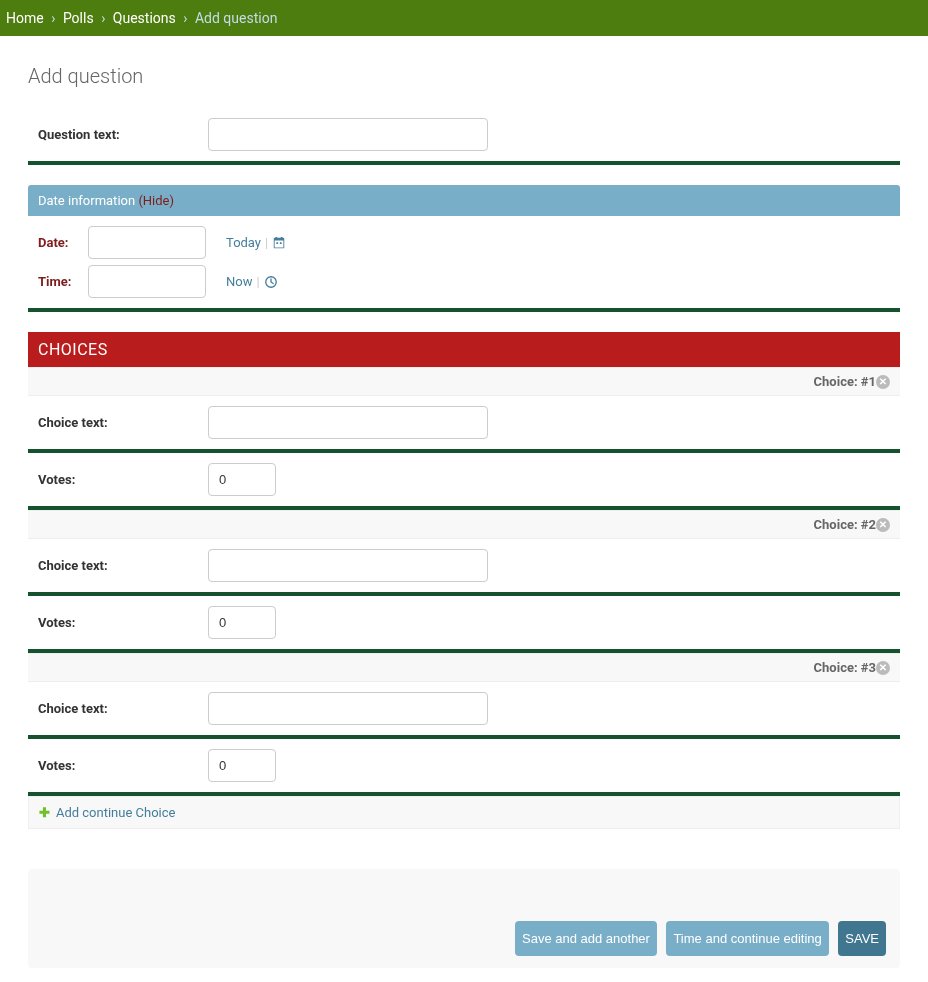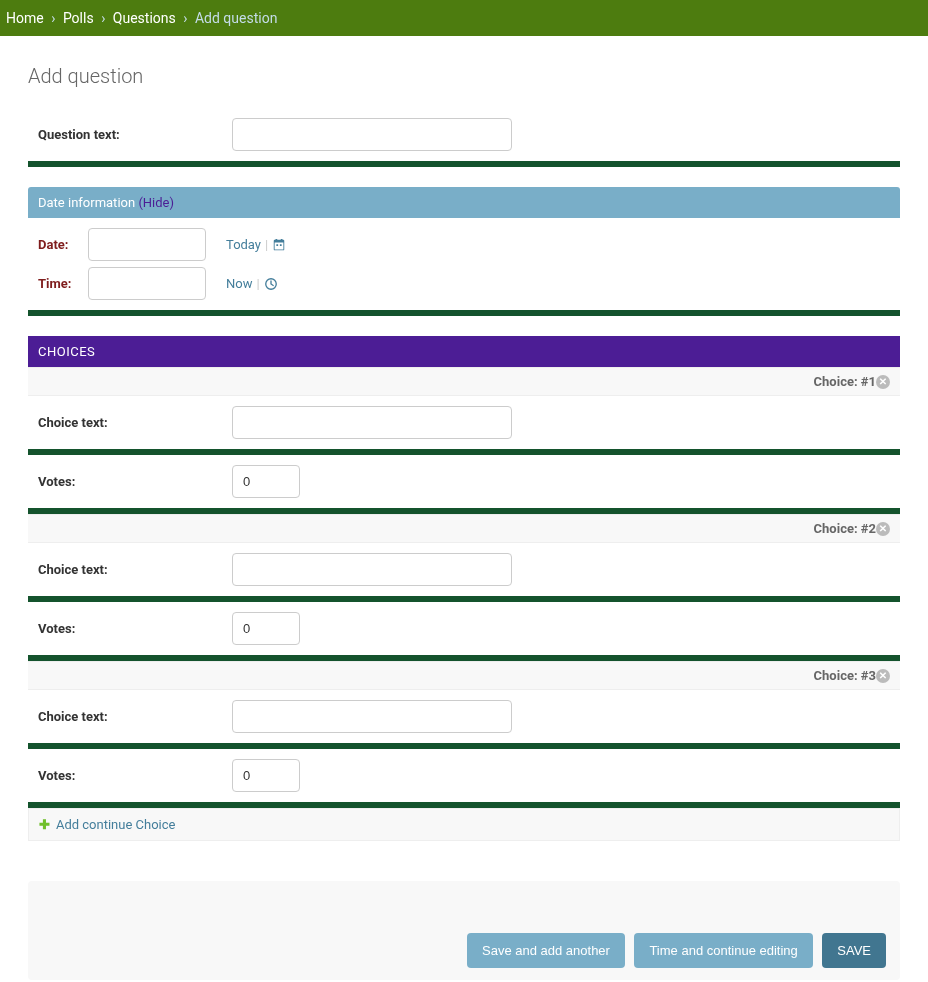--- a/index.html
+++ b/index.html
@@ -29,27 +29,26 @@
 
 .module { margin-bottom: 20px; }
 .module h2.module-head {
   background: #79aec8;
   color: #fff;
   font-size: 13px;
   font-weight: 400;
   padding: 8px 10px;
   border-radius: 3px 3px 0 0;
 }
-.module h2.module-head .hide { color: #4c1d95; text-align: right; }
+.module h2.module-head .hide { color: #7f1d1d; text-align: right; }
 .form-row {
   display: flex;
   align-items: center;
   padding: 10px;
-  border-bottom: 6px solid #14532d;
-  gap: 24px;
+  border-bottom: 4px solid #14532d;
 }
 .form-row label.main-label {
   flex: 0 0 170px;
   font-weight: 700;
   color: #333;
   font-size: 13px;
   padding-left: 0;
 }
 .form-row .field-body { flex: 1; }
 
@@ -70,23 +69,23 @@
 .compound .lines { display: flex; flex-direction: column; gap: 6px; }
 .compound .line { display: flex; align-items: center; gap: 10px; }
 .compound .line .sublabel { width: 40px; color: #7f1d1d; font-weight: 700; font-size: 13px; }
 .datetimeshortcuts { padding-left: 10px; font-size: 13px; color: #999; display: inline-flex; align-items: flex-end; gap: 4px; }
 .datetimeshortcuts a { color: #447e9b; }
 .datetimeshortcuts .divider { color: #ccc; }
 .datetimeshortcuts .icon { color: #447e9b; display: inline-flex; }
 
 
 .inline-group h2.choices-head {
-  background: #4c1d95;
-  color: #fff;
-  font-size: 13px;
+  background: #b91c1c;
+  color: #fff;
+  font-size: 16px;
   font-weight: 400;
   padding: 8px 10px;
   text-transform: uppercase;
   letter-spacing: 0.5px;
 }
 .inline-related h3 {
   background: #f8f8f8;
   border-top: 1px solid #eee;
   border-bottom: 1px solid #eee;
   color: #666;
@@ -123,21 +122,21 @@
   background: #f8f8f8;
   padding: 12px 14px;
   text-align: right;
   border-radius: 4px;
 }
 .submit-row input[type=submit], .submit-row button {
   background: #79aec8;
   color: #fff;
   border: none;
   border-radius: 4px;
-  padding: 10px 15px;
+  padding: 10px 7px;
   font-size: 13px;
   cursor: pointer;
   margin-left: 6px;
 }
 .submit-row .default { background: #417690; font-weight: 400; text-transform: uppercase; margin-top: 40px; }
 
 svg { width: 14px; height: 14px; }
 </style>
 </head>
 <body>

